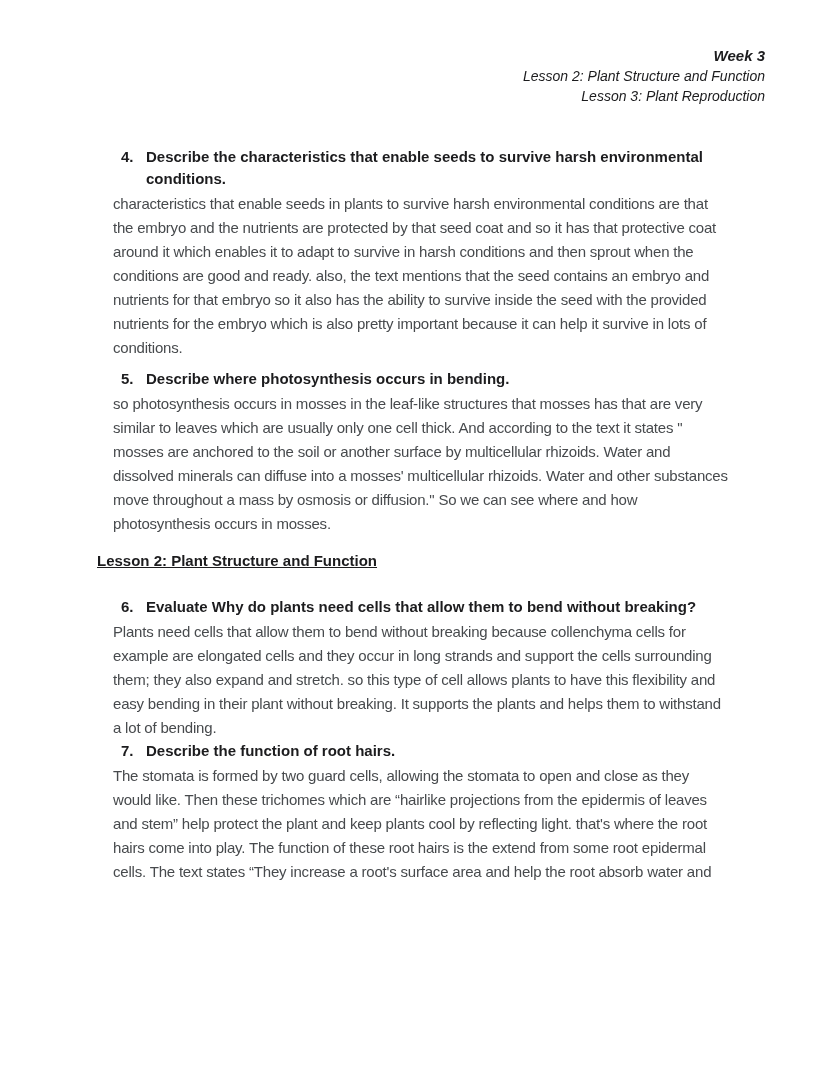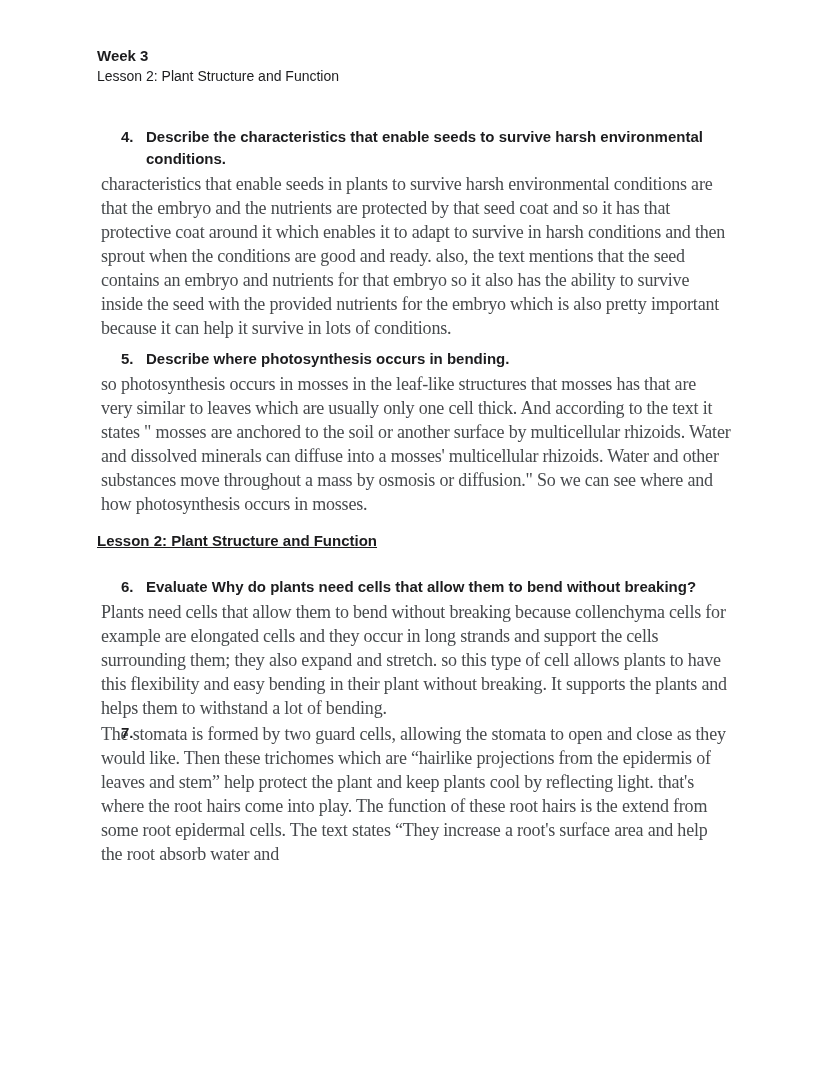--- a/index.html
+++ b/index.html
@@ -6,24 +6,26 @@
   .page {
     position: relative;
     width: 828px;
     height: 1071px;
     background: var(--page-bg, #ffffff);
     overflow: hidden;
     box-sizing: border-box;
     font-family: "Liberation Sans", sans-serif;
   }
   .doc-header {
-    padding: 46px 82px 0 97px;
+    padding: 46px 63px 0 97px;
+    text-align: right;
     font-size: 14px;
     line-height: 20px;
     color: var(--heading-text, #1c1c1e);
+    font-style: italic;
   }
   .doc-header .week-line {
     font-weight: bold;
     font-size: 15px;
   }
   .doc-body {
     padding: 0 97px;
   }
   .question {
     position: relative;
@@ -33,46 +35,46 @@
     line-height: 22px;
     color: var(--heading-text, #1c1c1e);
     margin: 0;
   }
   .q-num {
     position: absolute;
     left: 24px;
     top: 0;
   }
   .answer {
-    margin: 2px 0 8px 4px;
-    font-size: 18px;
+    margin: 2px 0 8px 16px;
+    font-size: 15px;
     line-height: 24px;
     letter-spacing: -0.2px;
     color: var(--answer-text, #474a4d);
-    font-family: Liberation Serif, serif;
   }
   .first-question { margin-top: 40px; }
   .lesson-heading {
     margin: 14px 0 24px 0;
     font-size: 15px;
     line-height: 22px;
     font-weight: bold;
     text-decoration: underline;
     color: var(--heading-text, #1c1c1e);
   }
   .tight { margin-bottom: 0; }
 </style>
 </head>
 <body>
 
 <div class="page">
 
   <header class="doc-header">
     <div class="week-line">Week 3</div>
     <div>Lesson 2: Plant Structure and Function</div>
+    <div>Lesson 3: Plant Reproduction</div>
   </header>
 
   <main class="doc-body">
 
     <section>
       <div class="question first-question">
         <span class="q-num">4.</span>
         <span>Describe the characteristics that enable seeds to survive harsh environmental conditions.</span>
       </div>
       <p class="answer">characteristics that enable seeds in plants to survive harsh environmental conditions are that the embryo and the nutrients are protected by that seed coat and so it has that protective coat around it which enables it to adapt to survive in harsh conditions and then sprout when the conditions are good and ready. also, the text mentions that the seed contains an embryo and nutrients for that embryo so it also has the ability to survive inside the seed with the provided nutrients for the embryo which is also pretty important because it can help it survive in lots of conditions.</p>
@@ -92,18 +94,19 @@
       <div class="question">
         <span class="q-num">6.</span>
         <span>Evaluate Why do plants need cells that allow them to bend without breaking?</span>
       </div>
       <p class="answer tight">Plants need cells that allow them to bend without breaking because collenchyma cells for example are elongated cells and they occur in long strands and support the cells surrounding them; they also expand and stretch. so this type of cell allows plants to have this flexibility and easy bending in their plant without breaking. It supports the plants and helps them to withstand a lot of bending.</p>
     </section>
 
     <section>
       <div class="question">
         <span class="q-num">7.</span>
+        <span>Describe the function of root hairs.</span>
       </div>
       <p class="answer">The stomata is formed by two guard cells, allowing the stomata to open and close as they would like. Then these trichomes which are “hairlike projections from the epidermis of leaves and stem” help protect the plant and keep plants cool by reflecting light. that's where the root hairs come into play. The function of these root hairs is the extend from some root epidermal cells. The text states “They increase a root's surface area and help the root absorb water and</p>
     </section>
 
   </main>
 </div>
 
 </body></html>

